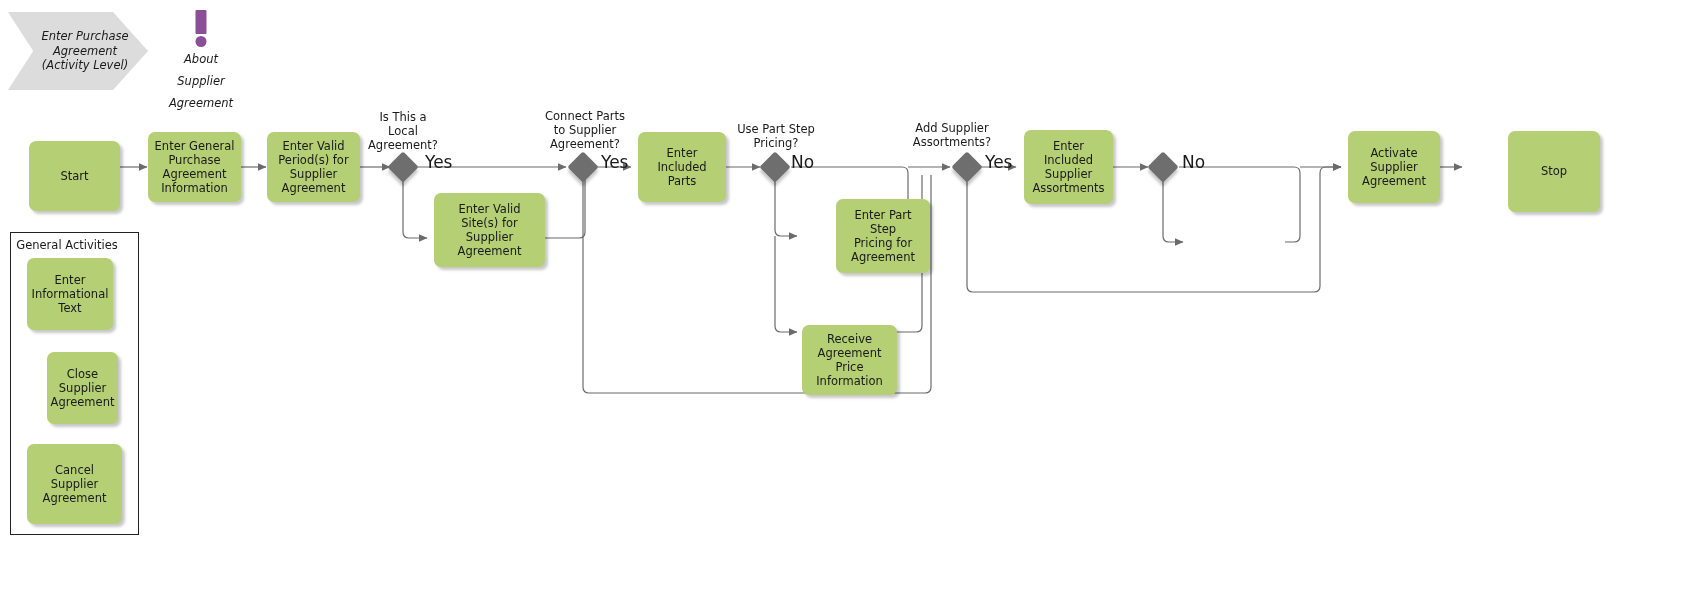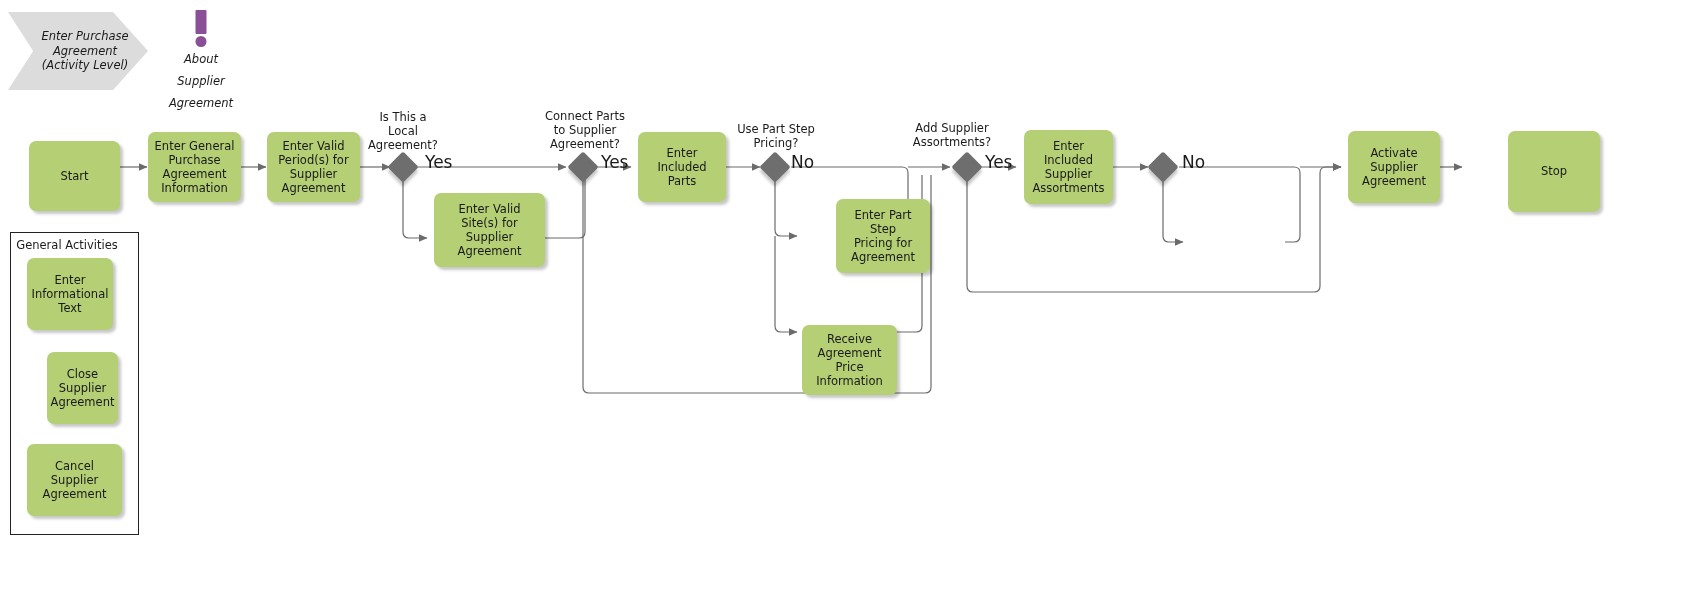--- a/index.html
+++ b/index.html
@@ -240,16 +240,16 @@
   <div class="blabel" style="left:1182px;top:152px;">No</div>
 
   <div class="legend"></div>
   <div class="legend-title">General Activities</div>
 
   <div class="act" style="left:27px;top:258px;width:86px;height:72px;">Enter
 Informational
 Text</div>
   <div class="act" style="left:27px;top:352px;width:71px;height:72px;margin-left:20px;">Close Supplier
 Agreement</div>
-  <div class="act" style="left:27px;top:444px;width:95px;height:72px;">Cancel Supplier
+  <div class="act" style="left:27px;top:444px;width:95px;height:80px;">Cancel Supplier
 Agreement</div>
 
 </div>
 
 </body></html>

